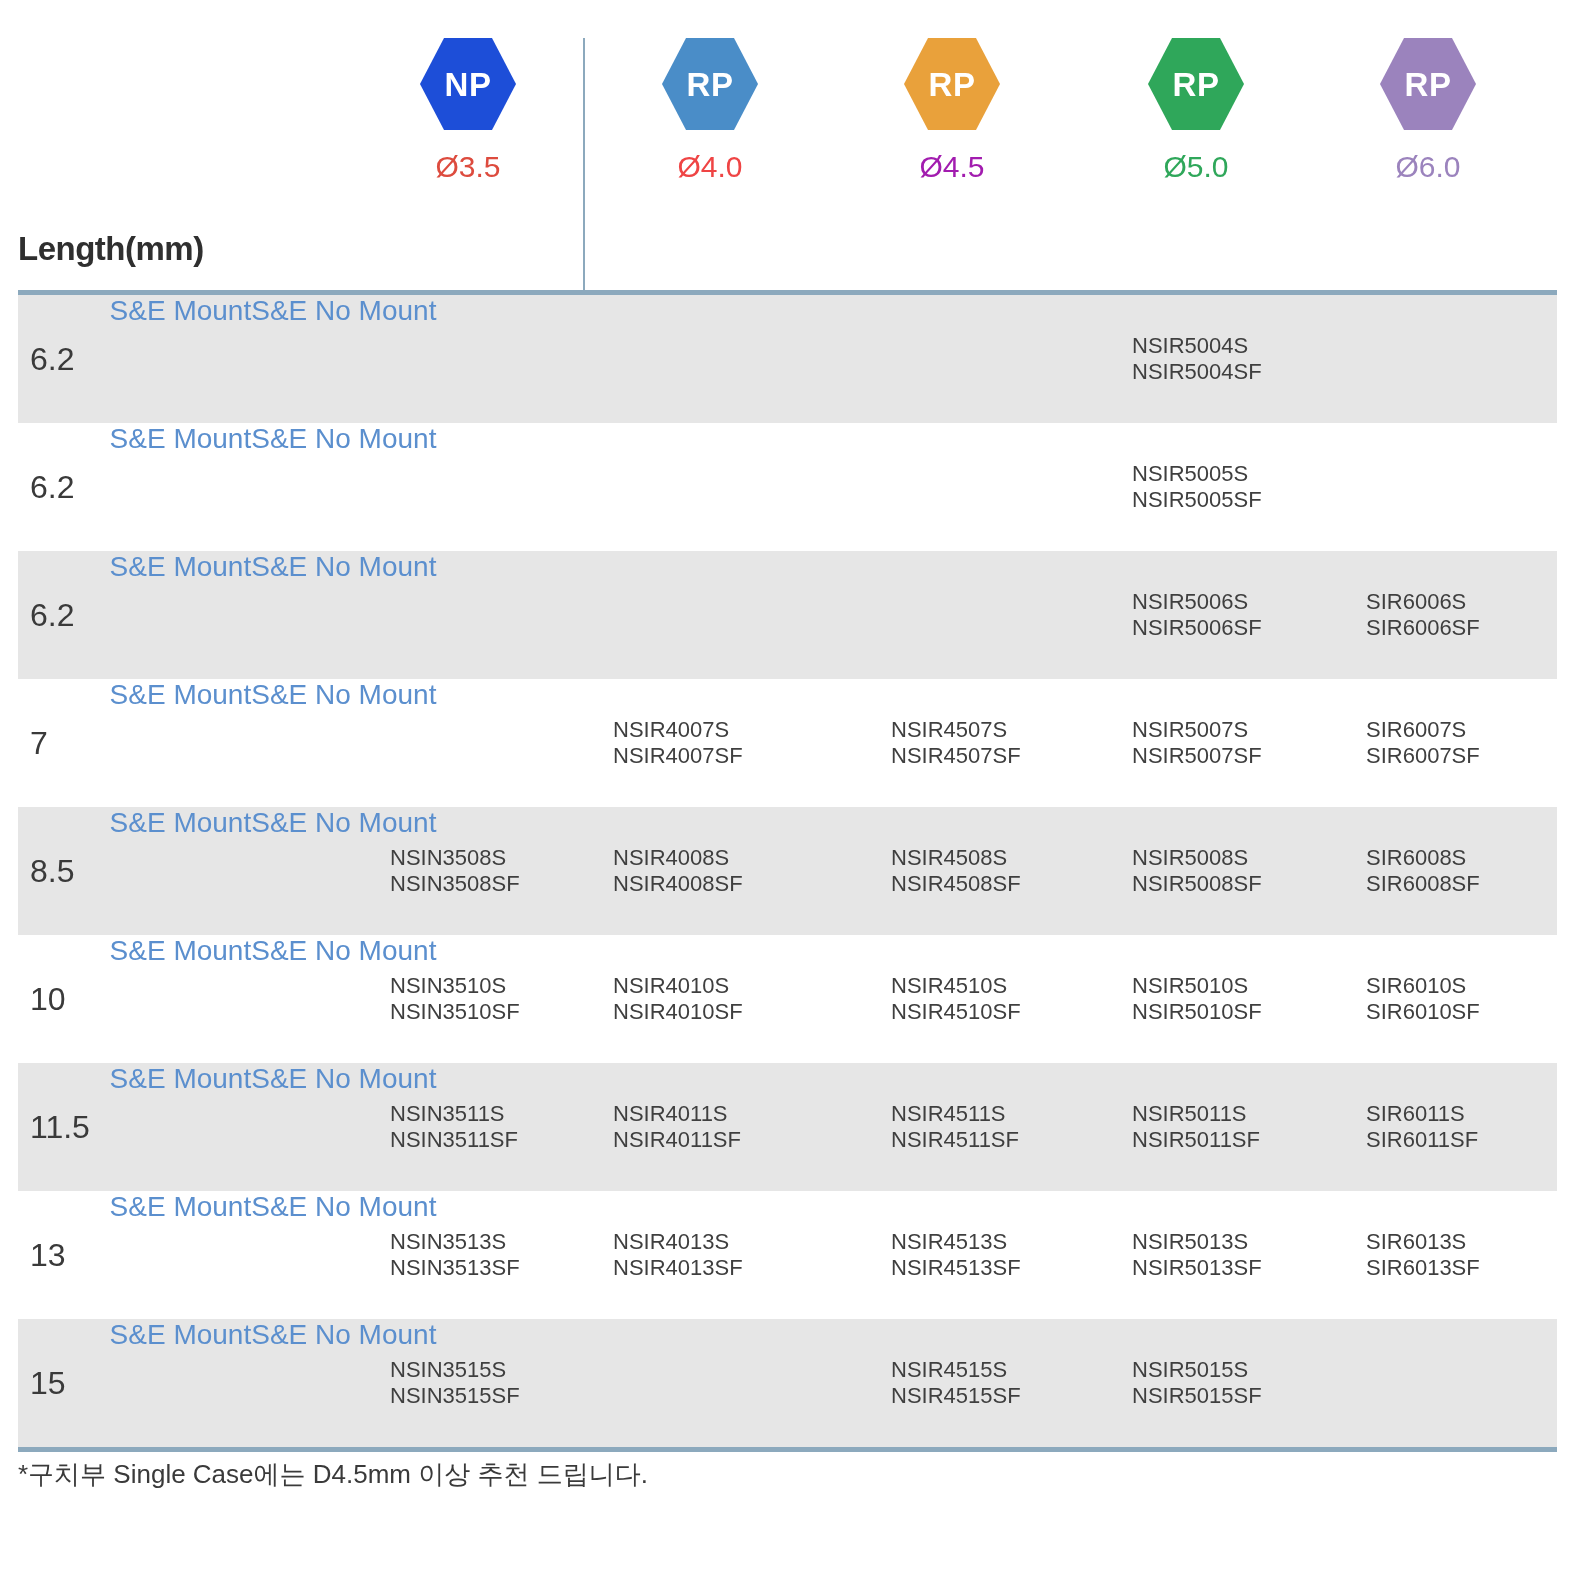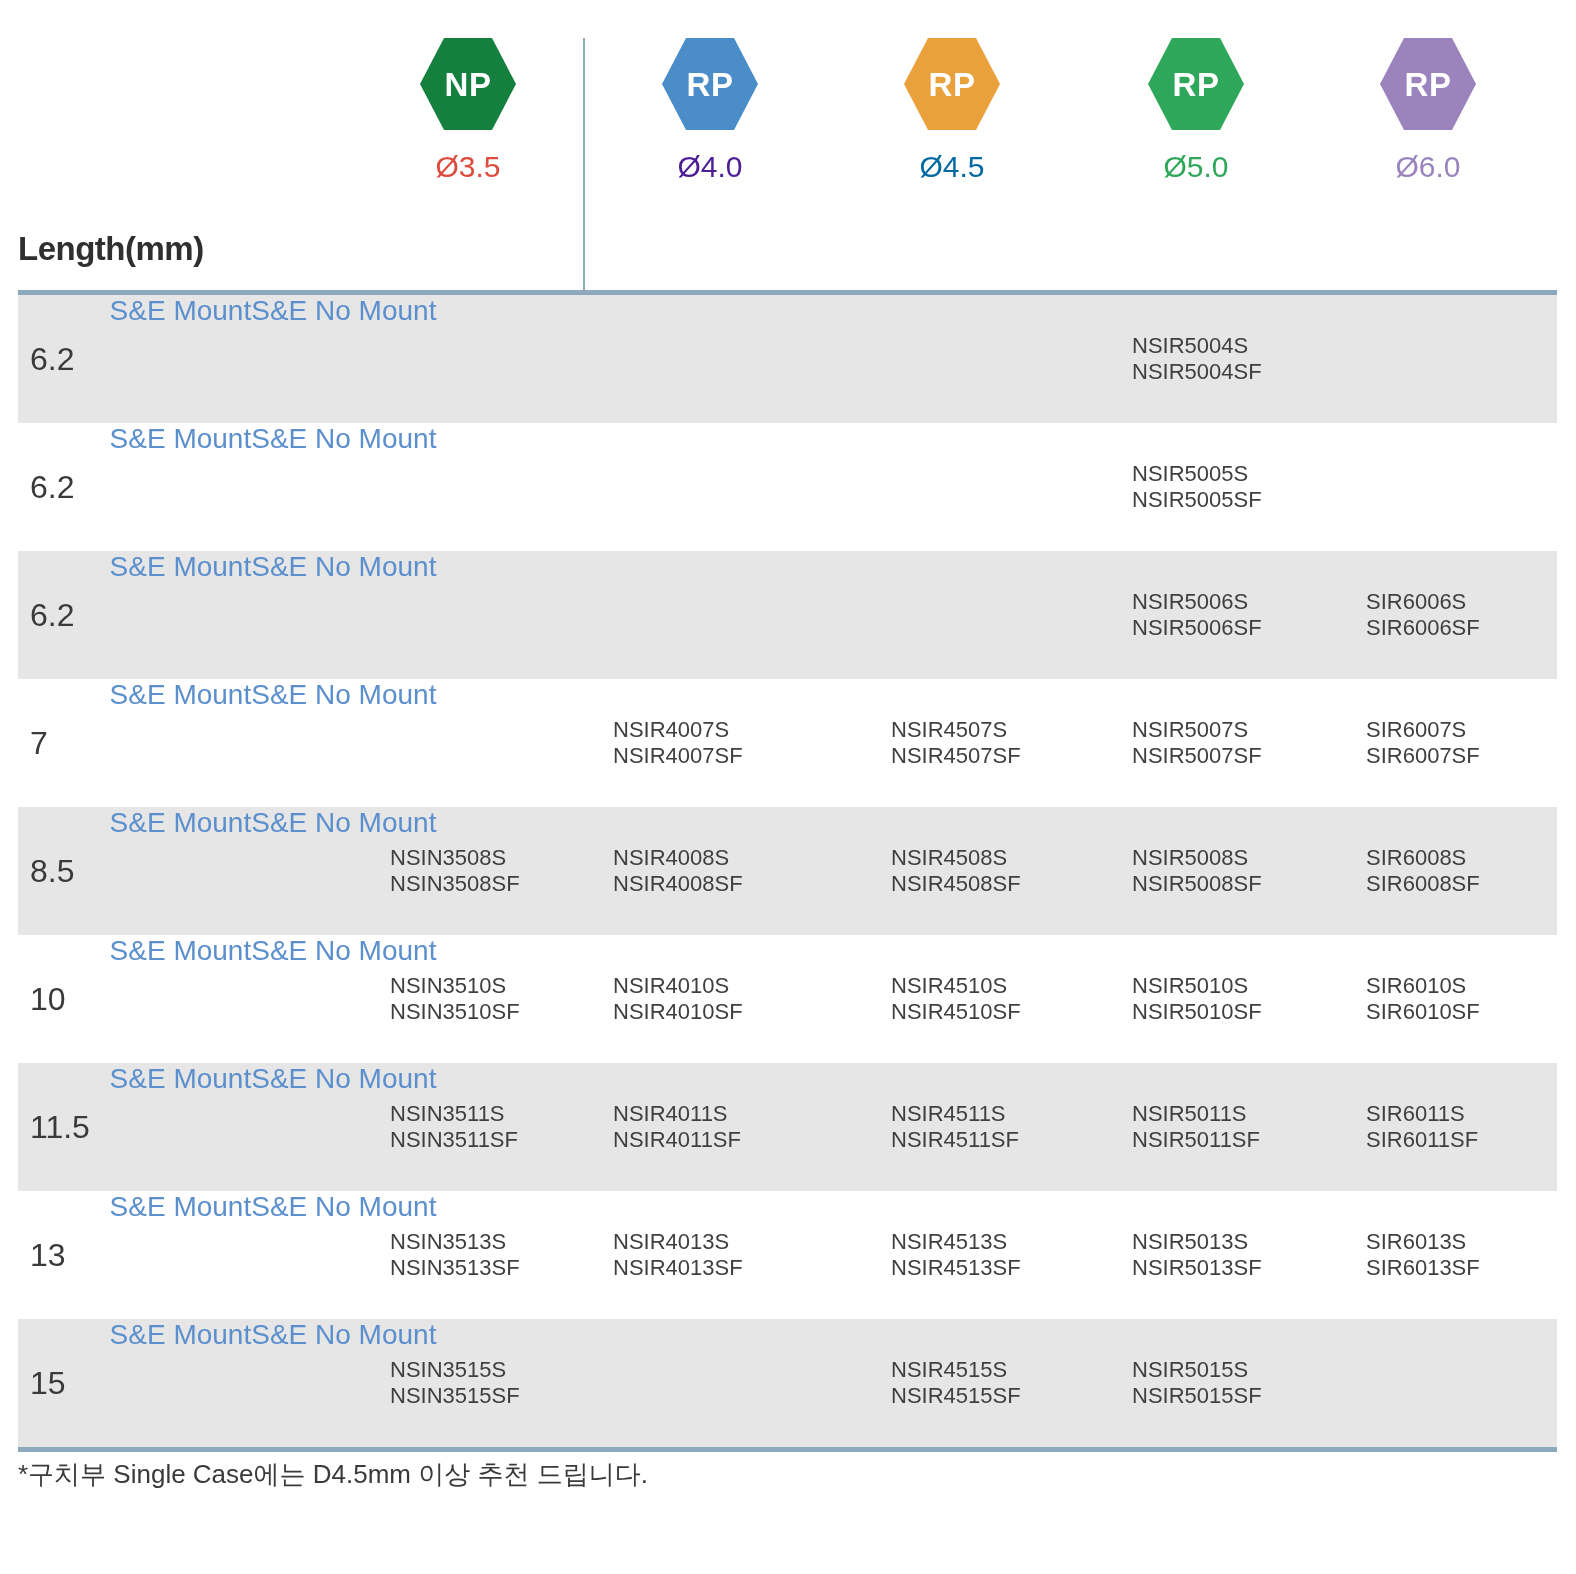--- a/index.html
+++ b/index.html
@@ -172,36 +172,36 @@
 </head>
 <body>
 
 <div class="sheet">
 
   <div class="np-rp-divider"></div>
 
   <div class="header">
     <div id="hex-columns">
         <div class="hex-col" style="left: 388px;">
-          <div class="hex" style="background: #15803d;">
+          <div class="hex" style="background: #1d4ed8;">
             <span class="hex-label">NP</span>
           </div>
           <div class="dia-label" style="color: rgb(221, 75, 62);">Ø3.5</div>
         </div>
         <div class="hex-col" style="left: 630px;">
           <div class="hex" style="background: rgb(74, 141, 200);">
             <span class="hex-label">RP</span>
           </div>
-          <div class="dia-label" style="color: #4c1d95;">Ø4.0</div>
+          <div class="dia-label" style="color: #ef4444;">Ø4.0</div>
         </div>
         <div class="hex-col" style="left: 872px;">
           <div class="hex" style="background: rgb(233, 161, 59);">
             <span class="hex-label">RP</span>
           </div>
-          <div class="dia-label" style="color: #0369a1;">Ø4.5</div>
+          <div class="dia-label" style="color: #a21caf;">Ø4.5</div>
         </div>
         <div class="hex-col" style="left: 1116px;">
           <div class="hex" style="background: rgb(47, 167, 90);">
             <span class="hex-label">RP</span>
           </div>
           <div class="dia-label" style="color: rgb(47, 167, 90);">Ø5.0</div>
         </div>
         <div class="hex-col" style="left: 1348px;">
           <div class="hex" style="background: rgb(155, 131, 189);">
             <span class="hex-label">RP</span>

